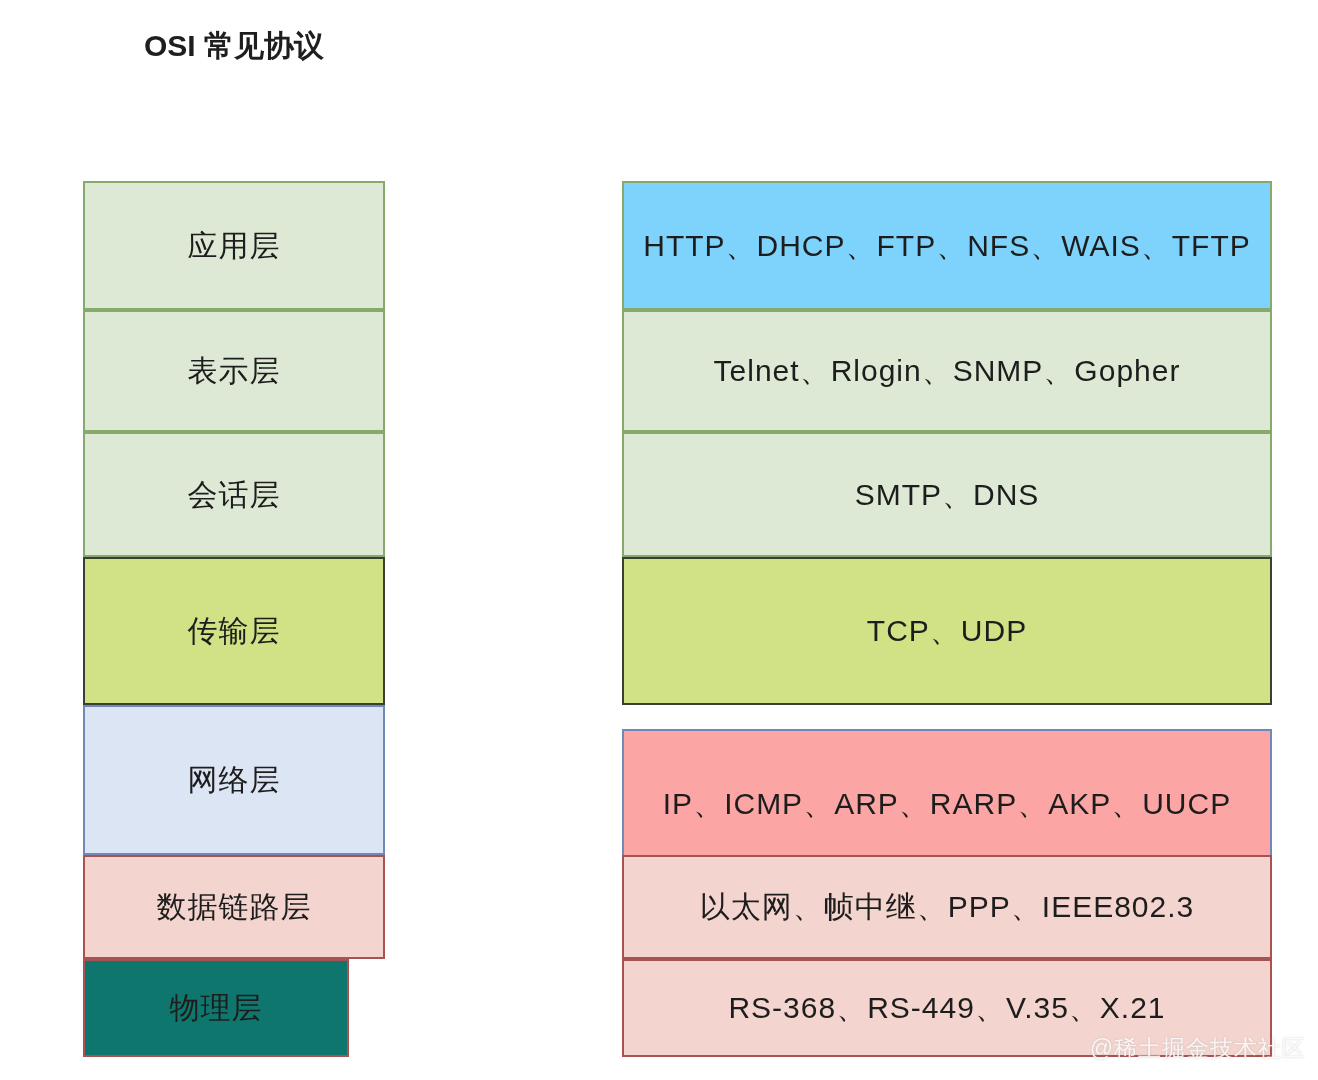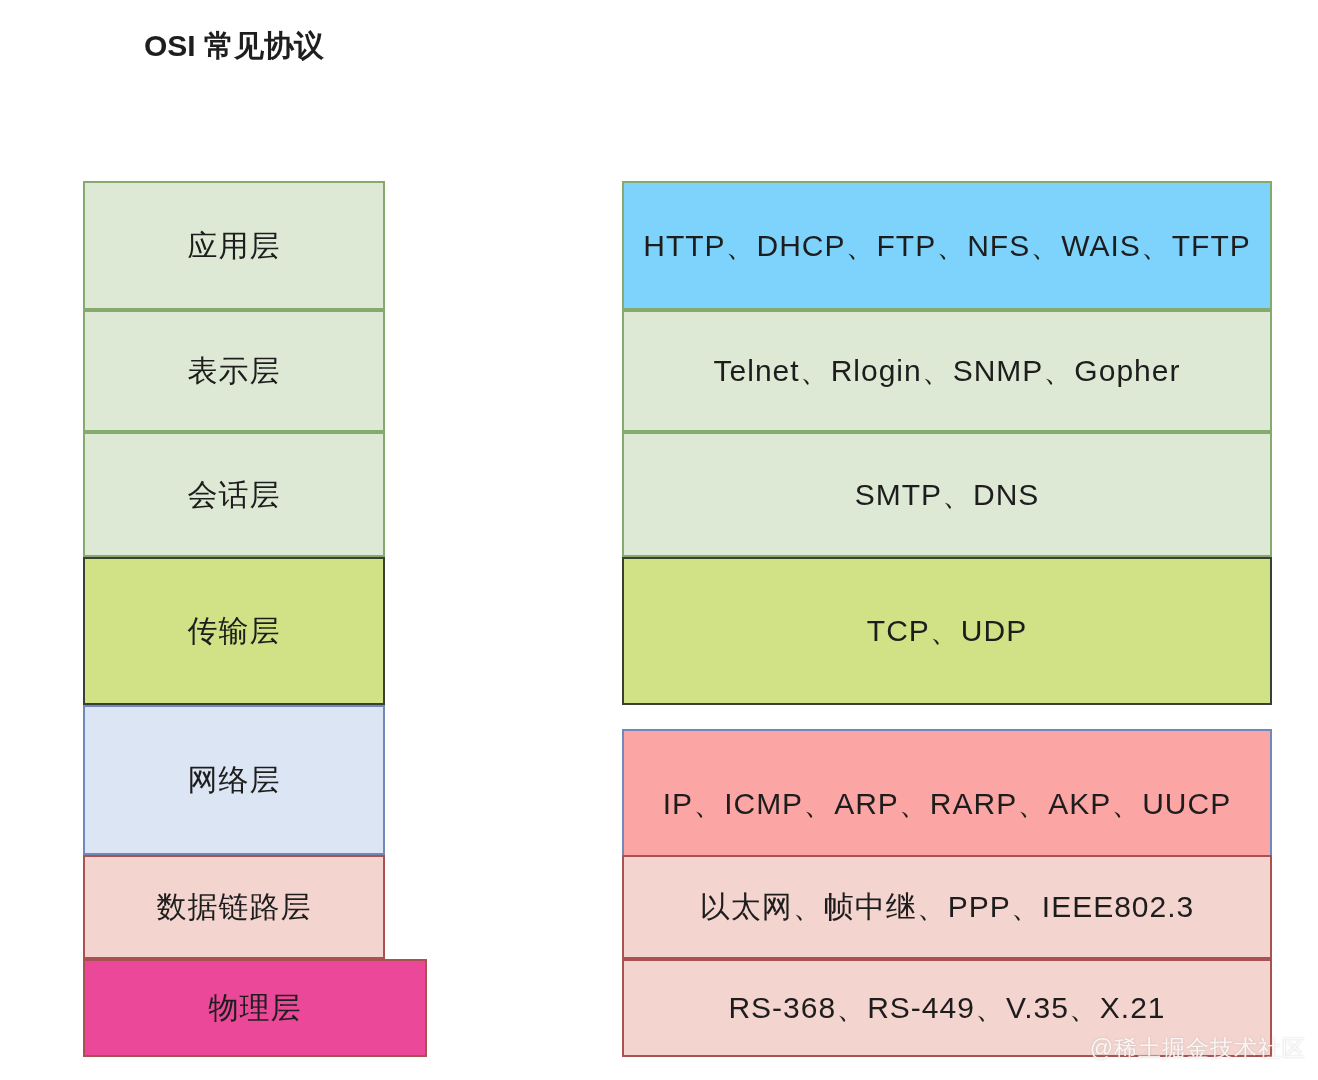--- a/index.html
+++ b/index.html
@@ -73,21 +73,21 @@
       </div>
       <div class="cell" style="left: 83px; width: 302px; top: 557px; height: 148px; background: rgb(208, 226, 133); border-color: rgb(58, 63, 51);">
         <span class="cell-label" style="color: rgb(29, 29, 29);">传输层</span>
       </div>
       <div class="cell" style="left: 83px; width: 302px; top: 705px; height: 150px; background: rgb(219, 229, 243); border-color: rgb(112, 137, 186);">
         <span class="cell-label" style="color: rgb(29, 29, 29);">网络层</span>
       </div>
       <div class="cell" style="left: 83px; width: 302px; top: 855px; height: 104px; background: rgb(243, 212, 206); border-color: rgb(169, 82, 82);">
         <span class="cell-label" style="color: rgb(29, 29, 29);">数据链路层</span>
       </div>
-      <div class="cell" style="left: 83px; width: 344px; top: 959px; height: 98px; background: #ec4899; border-color: rgb(169, 82, 82);">
+      <div class="cell" style="left: 83px; width: 266px; top: 959px; height: 98px; background: #0f766e; border-color: rgb(169, 82, 82);">
         <span class="cell-label" style="color: rgb(29, 29, 29);">物理层</span>
       </div>
     </div>
   <div id="protocols-column">
       <div class="cell" style="left: 622px; width: 650px; top: 181px; height: 129px; background: #7dd3fc; border-color: rgb(134, 169, 108);">
         <span class="cell-label" style="color: rgb(29, 29, 29);">HTTP、DHCP、FTP、NFS、WAIS、TFTP</span>
       </div>
       <div class="cell" style="left: 622px; width: 650px; top: 310px; height: 122px; background: rgb(221, 233, 212); border-color: rgb(134, 169, 108);">
         <span class="cell-label" style="color: rgb(29, 29, 29);">Telnet、Rlogin、SNMP、Gopher</span>
       </div>

